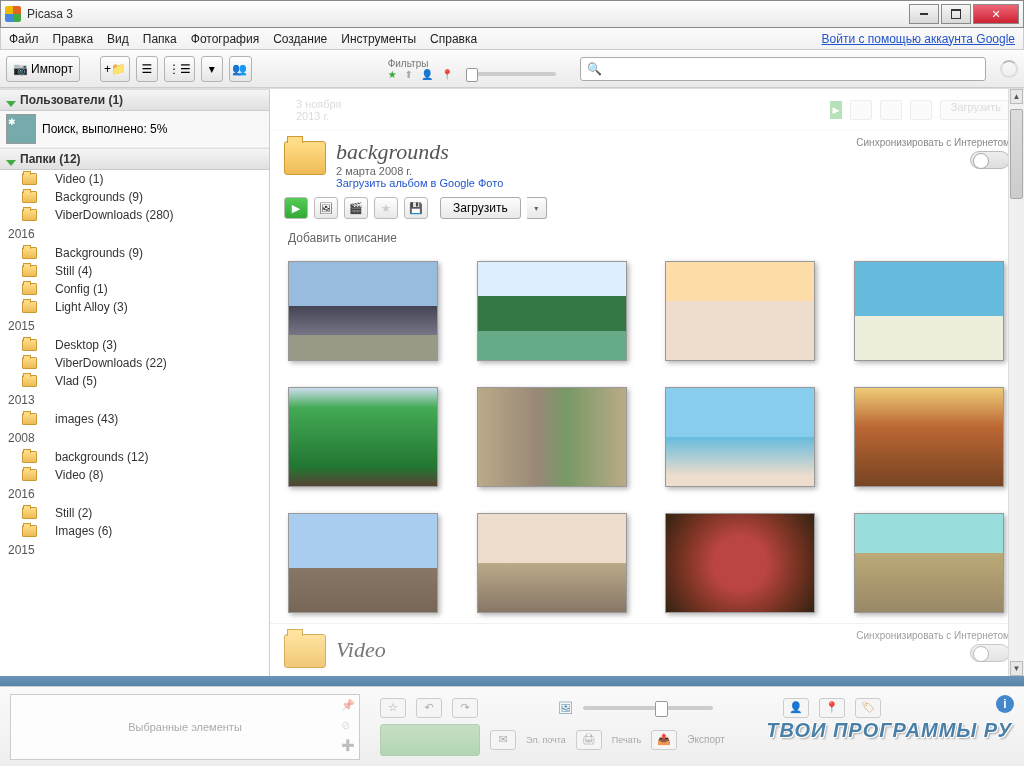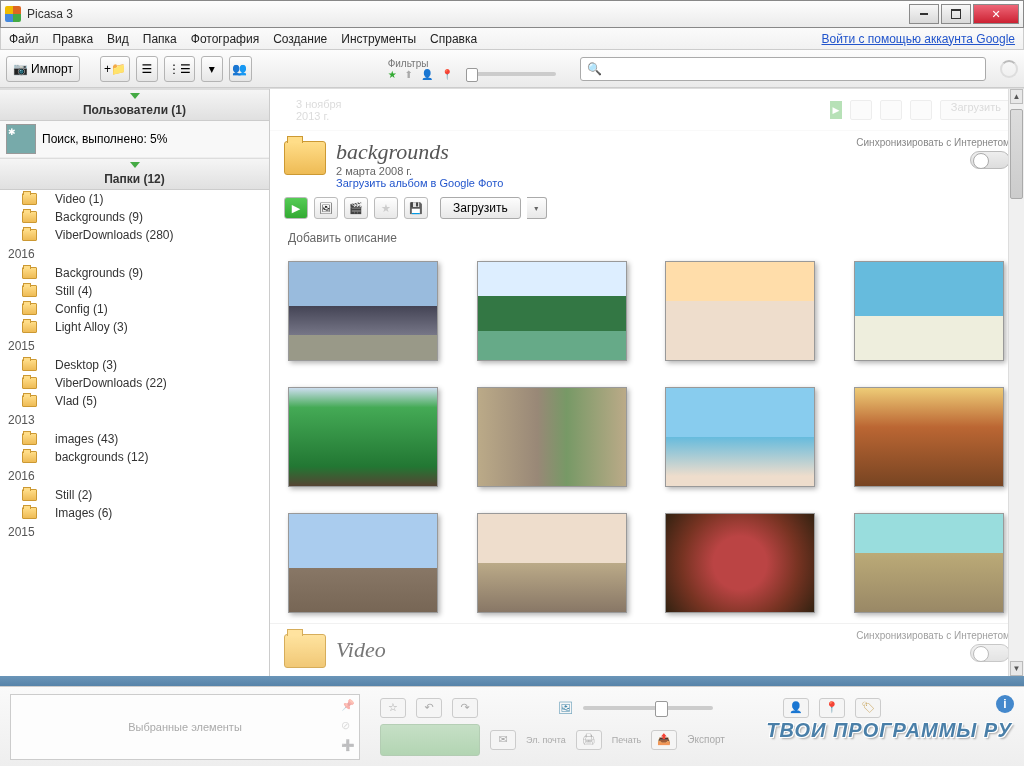--- a/index.html
+++ b/index.html
@@ -32,21 +32,21 @@
 .filter-star{color:#3a3;} .filter-arrow{color:#aaa;} .filter-face{color:#8a8;} .filter-pin{color:#3a3;}
 .zoom-slider { width:90px; height:4px; background:#ccc; border-radius:2px; position:relative; margin-left:4px;}
 .zoom-slider::after{content:"";position:absolute;left:0;top:-4px;width:10px;height:12px;background:#fff;border:1px solid #999;border-radius:2px;}
 .search-box { flex:1; height:24px; margin-left:18px; margin-right:8px; background:#fff; border:1px solid #aaa; border-radius:3px; display:flex; align-items:center; padding:0 6px;}
 .search-box .mag{color:#888;margin-right:4px;}
 .loading-icon{width:18px;height:18px;border:2px solid #ddd;border-top-color:#bbb;border-radius:50%;}
 
 
 .main { display: flex; height: 588px; border-top:1px solid #ddd;}
 .sidebar { width: 270px; background: #fff; border-right:1px solid #ccc; overflow-y:auto; font-size:12px;}
-.side-header { background: linear-gradient(#f5f5f5,#e0e0e0); border-top:1px solid #ddd; border-bottom:1px solid #ccc; padding:3px 6px; font-weight:bold; color:#333; display:flex; align-items:center; gap:4px;flex-direction:column;}
+.side-header { background: linear-gradient(#f5f5f5,#e0e0e0); border-top:1px solid #ddd; border-bottom:1px solid #ccc; padding:3px 6px; font-weight:bold; color:#333; display:flex; align-items:flex-end; gap:4px;}
 .side-header .tri{width:0;height:0;border-left:5px solid transparent;border-right:5px solid transparent;border-top:6px solid #4a4;}
 .user-row{display:flex;align-items:center;padding:3px 6px;gap:6px;background:#f8f8f8;border-bottom:1px solid #eee;}
 .user-row .avatar{width:30px;height:30px;background:#7aa;border:1px solid #999;}
 .user-row .avatar::after{content:"✱";color:#fff;font-size:9px;position:relative;left:1px;top:-1px;}
 .tree-year{padding:3px 8px;color:#555;}
 .tree-item{display:flex;align-items:center;padding:2px 6px 2px 22px;gap:18px;color:#333;cursor:default;}
 .folder-ico{width:15px;height:12px;background:linear-gradient(#fd8,#eb5);border:1px solid #c93;border-radius:1px;position:relative;}
 .folder-ico::before{content:"";position:absolute;top:-3px;left:0;width:6px;height:3px;background:#fd8;border:1px solid #c93;border-bottom:none;}
 
 
@@ -224,23 +224,30 @@
         </div>
         <div class="tree-item">
           <span class="folder-ico"></span>
           <span>Vlad (5)</span>
         </div>
         <div class="tree-year">2013</div>
         <div class="tree-item">
           <span class="folder-ico"></span>
           <span>images (43)</span>
         </div>
+        <div class="tree-year">2008</div>
         <div class="tree-item">
           <span class="folder-ico"></span>
           <span>backgrounds (12)</span>
+        </div>
+      </div>
+    <div id="other-top">
+        <div class="tree-item">
+          <span class="folder-ico"></span>
+          <span>Video (8)</span>
         </div>
       </div>
     <div id="other-years">
         <div class="tree-year">2016</div>
         <div class="tree-item">
           <span class="folder-ico"></span>
           <span>Still (2)</span>
         </div>
         <div class="tree-item">
           <span class="folder-ico"></span>

